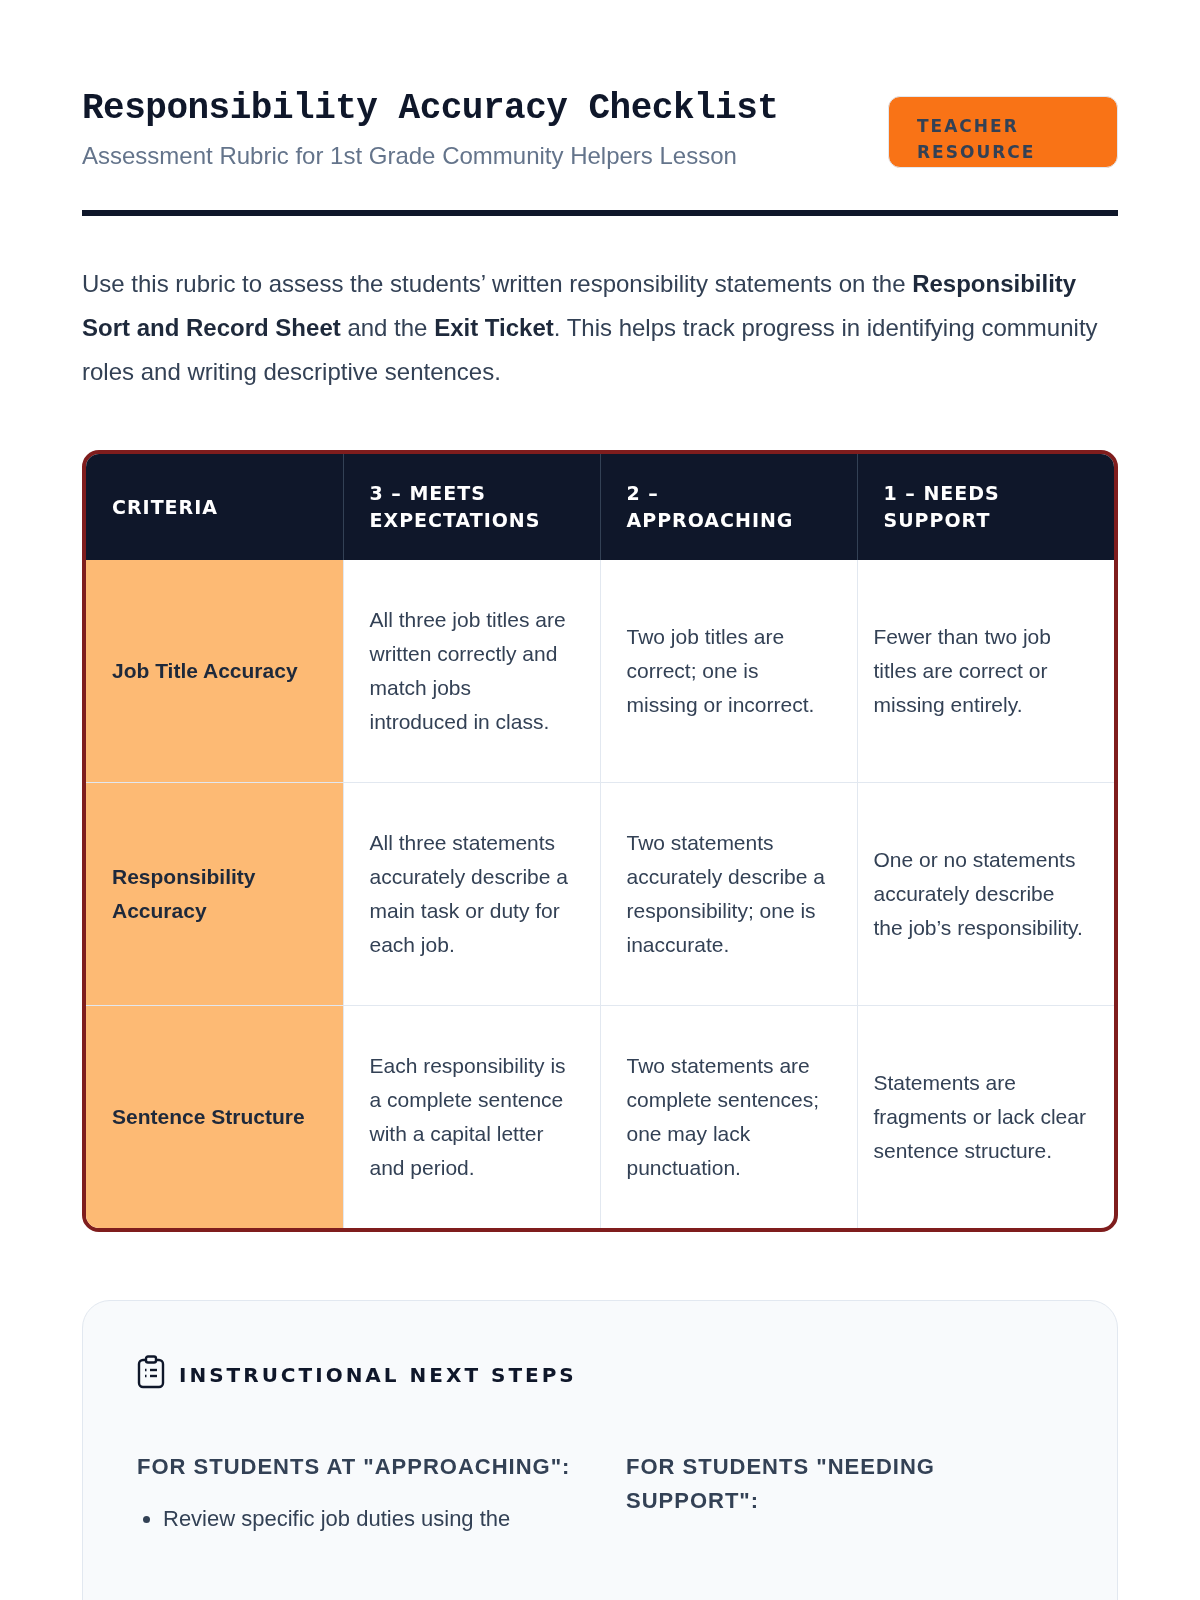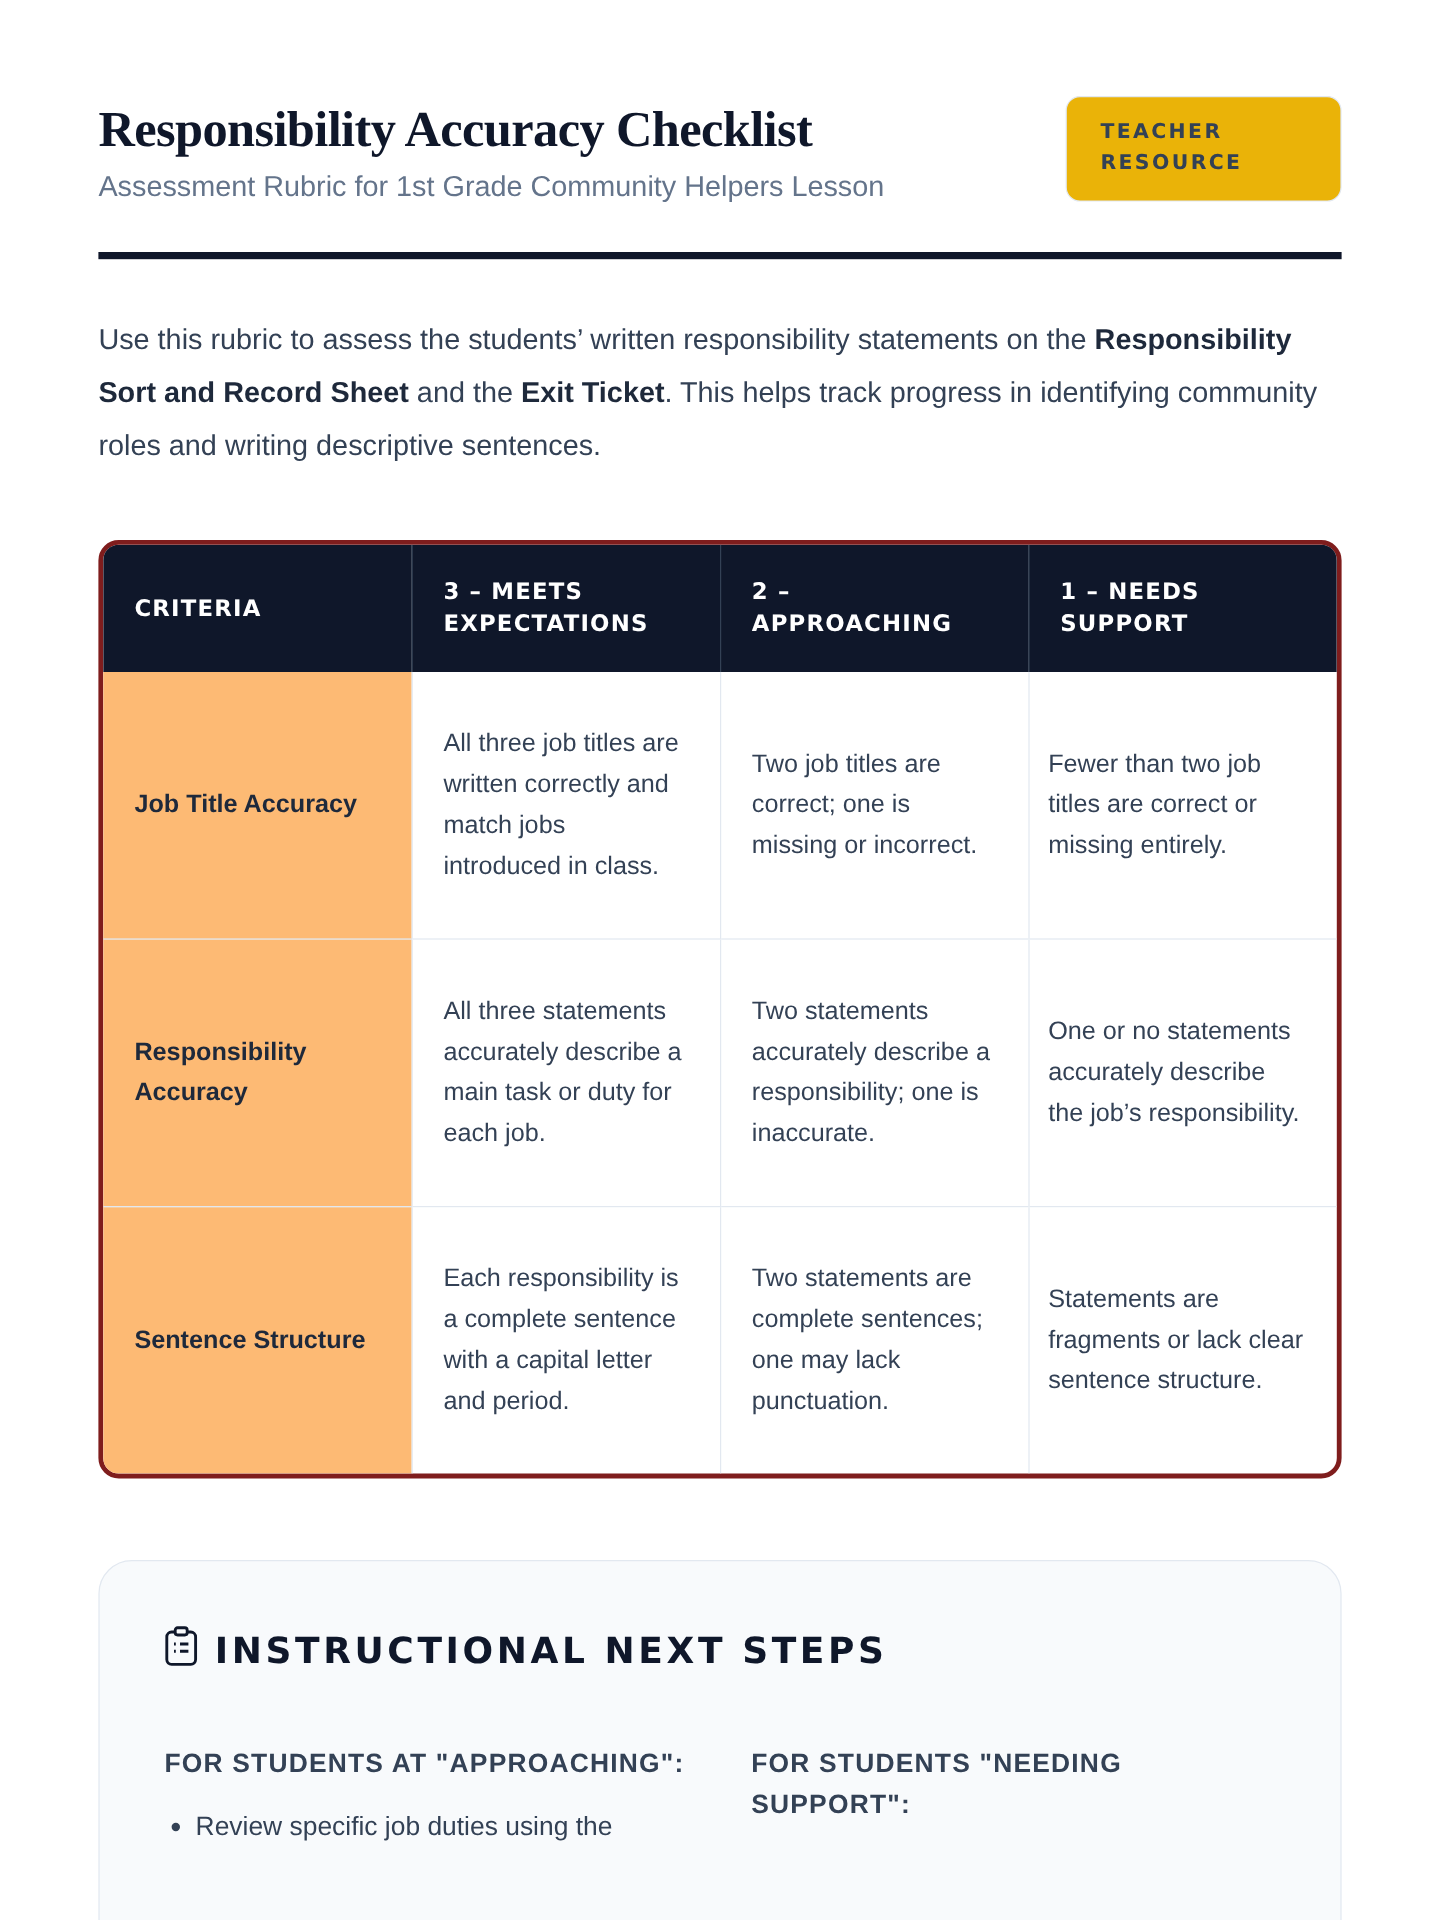--- a/index.html
+++ b/index.html
@@ -8,31 +8,31 @@
       font-family: "Liberation Sans", "DejaVu Sans", sans-serif;
       color: #334155;
     }
     .page { position: relative; padding: 0 82px; }
     .header {
       display: flex; justify-content: space-between; align-items: flex-end;
       padding-top: 80px; padding-bottom: 40px;
       border-bottom: 6px solid #0f172a;
     }
     .title {
-      font-family: Liberation Serif, serif;
-      font-weight: bold; font-size: 42px; line-height: 58px;
+      font-family: Liberation Mono, monospace;
+      font-weight: bold; font-size: 36px; line-height: 58px;
       color: #0f172a; margin: 0; letter-spacing: -0.5px;
       width: 720px;
     }
     .subtitle {
       font-size: 24px; color: #64748b; margin-top: 4px;
     }
     .badge {
-      width: 230px; height: 88px; box-sizing: border-box;
-      background: #eab308; border: 1px solid #e2e8f0; border-radius: 12px;
+      width: 230px; height: 72px; box-sizing: border-box;
+      background: #f97316; border: 1px solid #e2e8f0; border-radius: 12px;
       padding: 16px 28px; margin-bottom: 2px;
       font-family: "DejaVu Sans", sans-serif;
       font-weight: bold; font-size: 17px; line-height: 26px;
       letter-spacing: 2px; color: #334155;
     }
     .intro {
       margin-top: 46px; font-size: 24px; line-height: 44px; color: #334155;
     }
     .intro b { color: #1e293b; }
     .rubric {
@@ -59,21 +59,21 @@
     td.crit {
       background: #fdba74; font-weight: bold; color: #1e293b; font-size: 21px;
     }
     .next {
       margin-top: 68px; background: #f8fafc; border: 1px solid #e2e8f0;
       border-radius: 28px; padding: 54px 54px 40px 54px; height: 400px;
     }
     .next-title {
       display: flex; align-items: center; gap: 14px;
       font-family: "DejaVu Sans", sans-serif; font-weight: bold;
-      font-size: 30px; letter-spacing: 3px; color: #0f172a;
+      font-size: 20px; letter-spacing: 3px; color: #0f172a;
     }
     .cols { display: flex; gap: 52px; margin-top: 56px; }
     .col { flex: 1; }
     .col-title {
       font-weight: bold; font-size: 22px; line-height: 34px;
       letter-spacing: 1px; color: #334155; text-transform: uppercase;
     }
     .col ul { margin: 18px 0 0 0; padding-left: 26px; font-size: 22px; line-height: 34px; }
   </style>
 </head>

